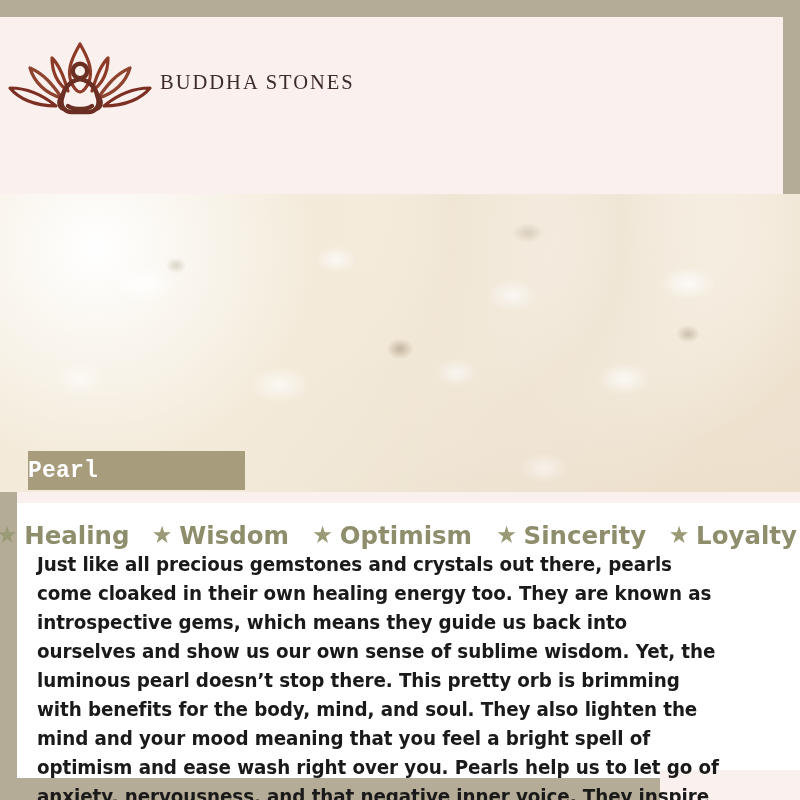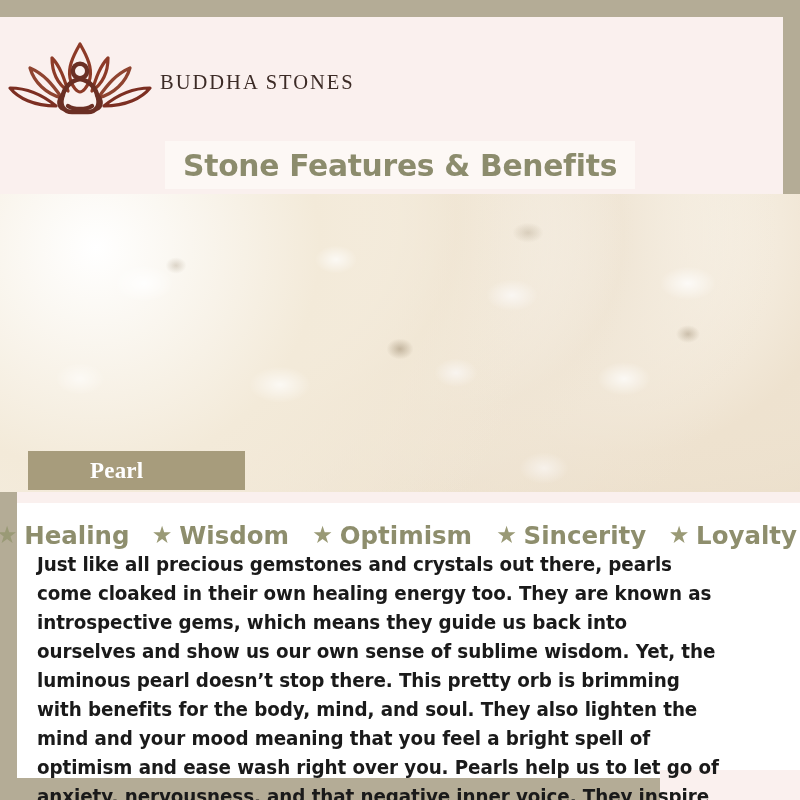--- a/index.html
+++ b/index.html
@@ -175,25 +175,24 @@
     position: absolute;
     left: 28px;
     top: 451px;
     width: 217px;
     height: 39px;
     background: #a79c7c;
     display: flex;
     align-items: center;
   }
   .stone-banner-text {
-    font-family: Liberation Serif, serif;
+    font-family: Liberation Mono, monospace;
     font-weight: bold;
     font-size: 23px;
     color: #ffffff;
-    margin-left: 62px;
     letter-spacing: 0.2px;
   }
 
   
   .benefits {
     position: absolute;
     left: 17px;
     top: 515px;
     width: 760px;
     height: 40px;
@@ -269,23 +268,20 @@
         <circle cx="80" cy="33" r="7.2" fill="none"></circle>
         <path d="M80 41 C70 43 64 50 62 60 C60 68 64 74 72 74 L88 74 C96 74 100 68 98 60 C96 50 90 43 80 41 Z"></path>
         <path d="M63 57 C58 62 58 69 64 71"></path>
         <path d="M97 57 C102 62 102 69 96 71"></path>
         <path d="M68 68 C74 72 86 72 92 68"></path>
       </g>
     </svg>
     <div class="logo-word">BUDDHA STONES</div>
   </div>
 
-  <div class="title-band">
-    <div class="title-text">Stone Features &amp; Benefits</div>
-  </div>
 
   <div class="photo-band">
     <div class="pearl-field"></div>
     <div class="pearl-sheen"></div>
     <div class="pearl-shadow"></div>
   </div>
 
   <div class="stone-banner">
     <div class="stone-banner-text">Pearl</div>
   </div>

